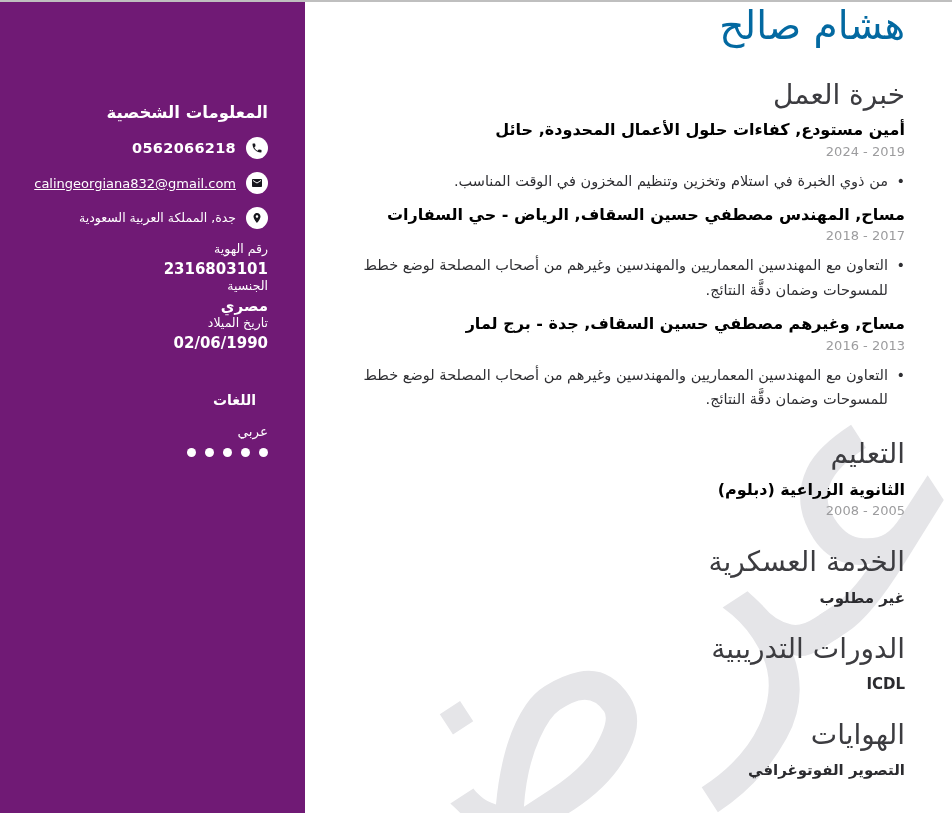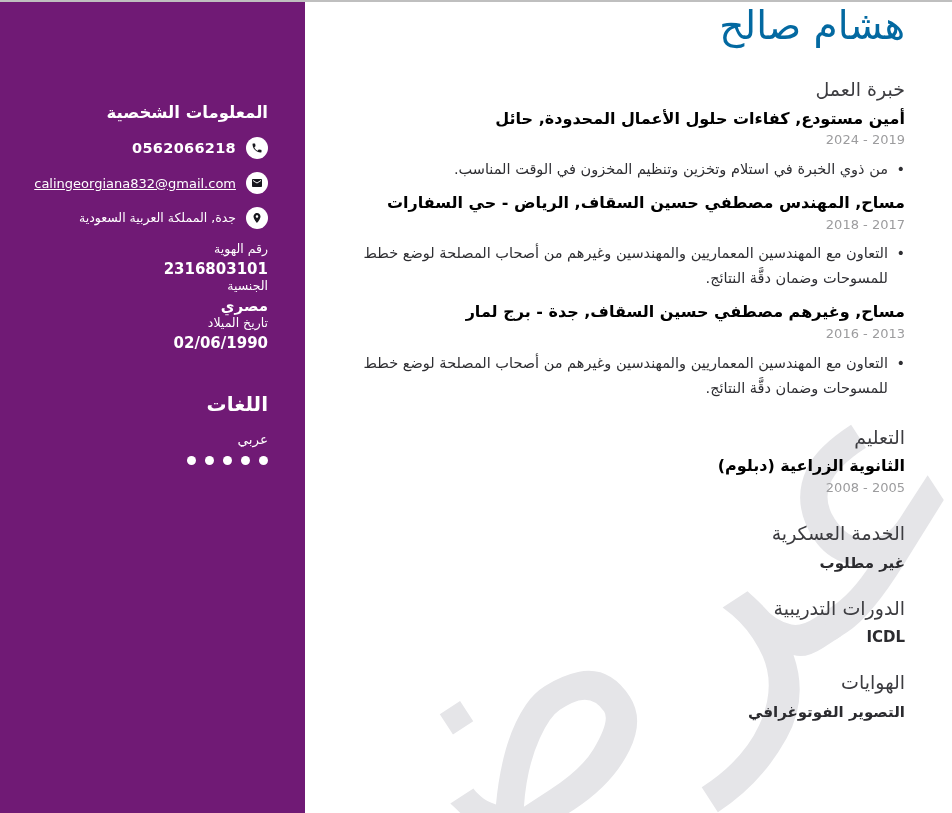--- a/index.html
+++ b/index.html
@@ -69,21 +69,21 @@
     unicode-bidi: embed;
     word-break: break-all;
   }
   .location-text { font-size: 12.5px; line-height: 1.3; }
 
   .field { margin-top: 0; }
   .field-label { font-size: 12.5px; margin-bottom: 4px; }
   .field-value { font-size: 15px; font-weight: 700; }
 
   .lang-section { margin-top: 40px; }
-  .lang-title { font-size: 20px; font-weight: 700; margin: 0; }
+  .lang-title { font-size: 14px; font-weight: 700; margin: 12px; }
   .lang-name { font-size: 13.5px; margin-top: 15px; }
   .dots { margin-top: 9px; display: flex; justify-content: flex-start; gap: 9px; }
   .dot { width: 9px; height: 9px; border-radius: 50%; background: #ffffff; }
 
   
   .main {
     position: absolute;
     top: 0; bottom: 0; left: 305px; right: 0;
     box-sizing: border-box;
     padding: 2px 47px 0 30px;
@@ -91,21 +91,21 @@
     z-index: 1;
   }
   .name {
     font-size: 39px;
     font-weight: 400;
     line-height: 1.15;
     margin: 0;
     color: #0369a1;
   }
   .section-heading {
-    font-size: 19px;
+    font-size: 28px;
     font-weight: 400;
     color: #3c3c40;
     margin: 24px 0 6px 0;
     line-height: 1.3;
   }
   .job { margin-bottom: 2px; }
   .job-title { font-size: 16px; font-weight: 700; color: #000000; line-height: 1.35; }
   .job-date { font-size: 13px; color: #9c9c9e; margin-top: 3px; line-height: 1.3; }
   .bullets { margin: 8px 0 10px 0; padding: 0 17px 0 0; list-style: none; }
   .bullets li {

